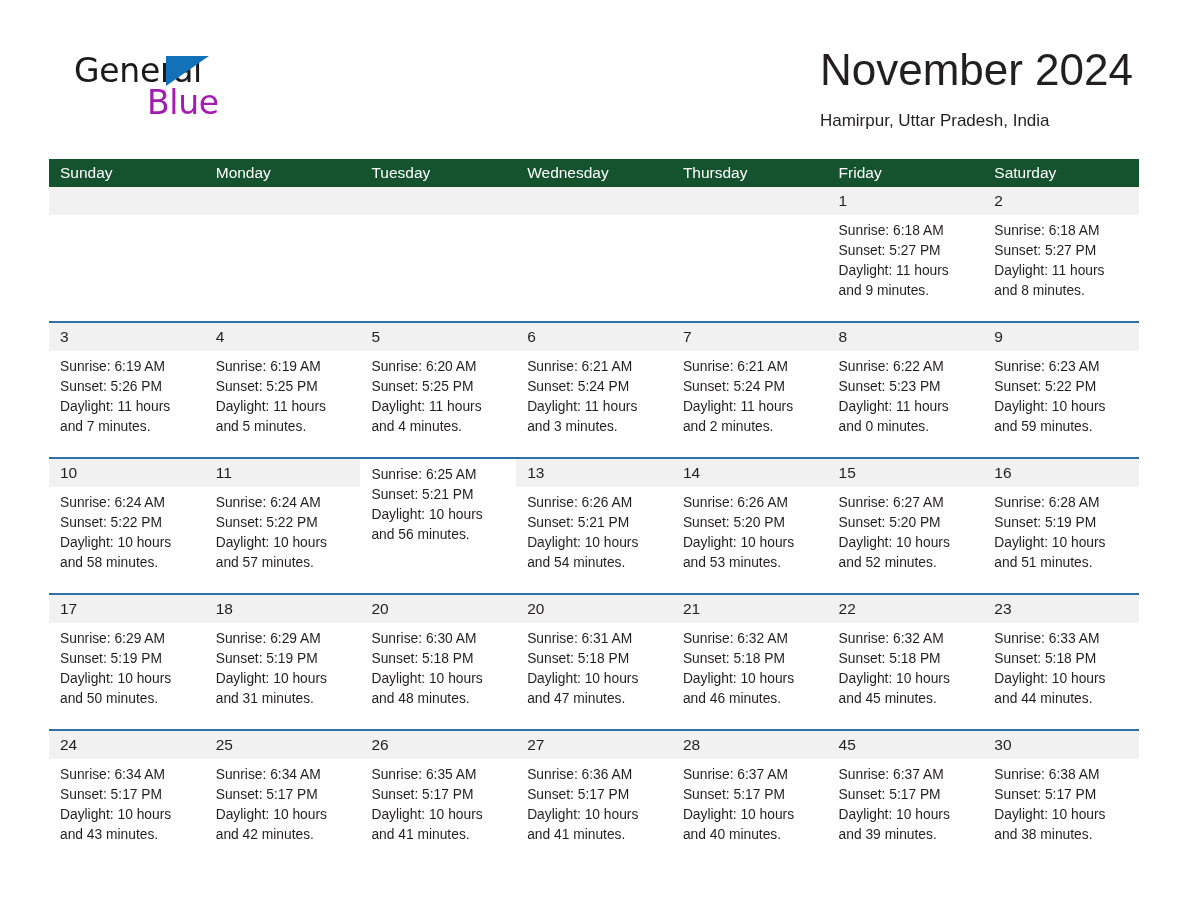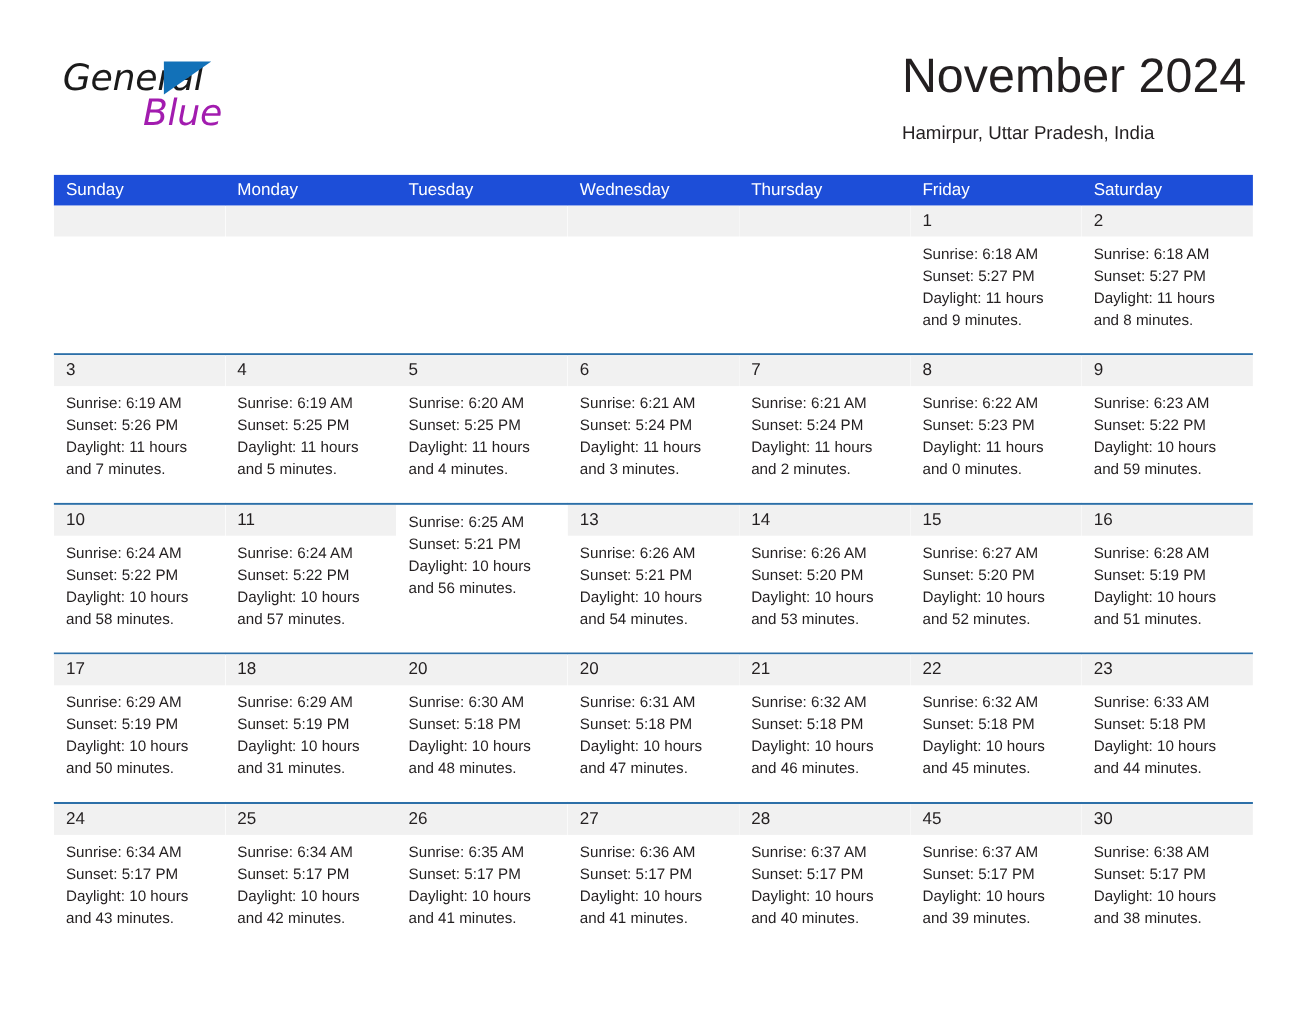--- a/index.html
+++ b/index.html
@@ -26,25 +26,24 @@
   .header {
     position: absolute;
     left: 0;
     top: 0;
     width: 1188px;
     height: 160px;
   }
 
   .logo {
     position: absolute;
-    left: 57px;
+    left: 74px;
     top: 52px;
     width: 220px;
     height: 72px;
-    font-style: italic;
   }
   .logo-line1 {
     position: absolute;
     left: 0;
     top: 0;
     font-size: 33px;
     line-height: 38px;
     letter-spacing: -0.3px;
     color: #1a1a1a;
     font-family: "DejaVu Sans", sans-serif;
@@ -97,21 +96,21 @@
   
   .calendar {
     position: absolute;
     left: 49px;
     top: 159px;
     width: 1090px;
   }
 
   .weekday-row {
     display: flex;
-    background: #1d4ed8;
+    background: #14532d;
     height: 28px;
   }
   .weekday-cell {
     flex: 1 1 0;
     color: #ffffff;
     font-size: 15.5px;
     line-height: 28px;
     padding-left: 11px;
     box-sizing: border-box;
     white-space: nowrap;

